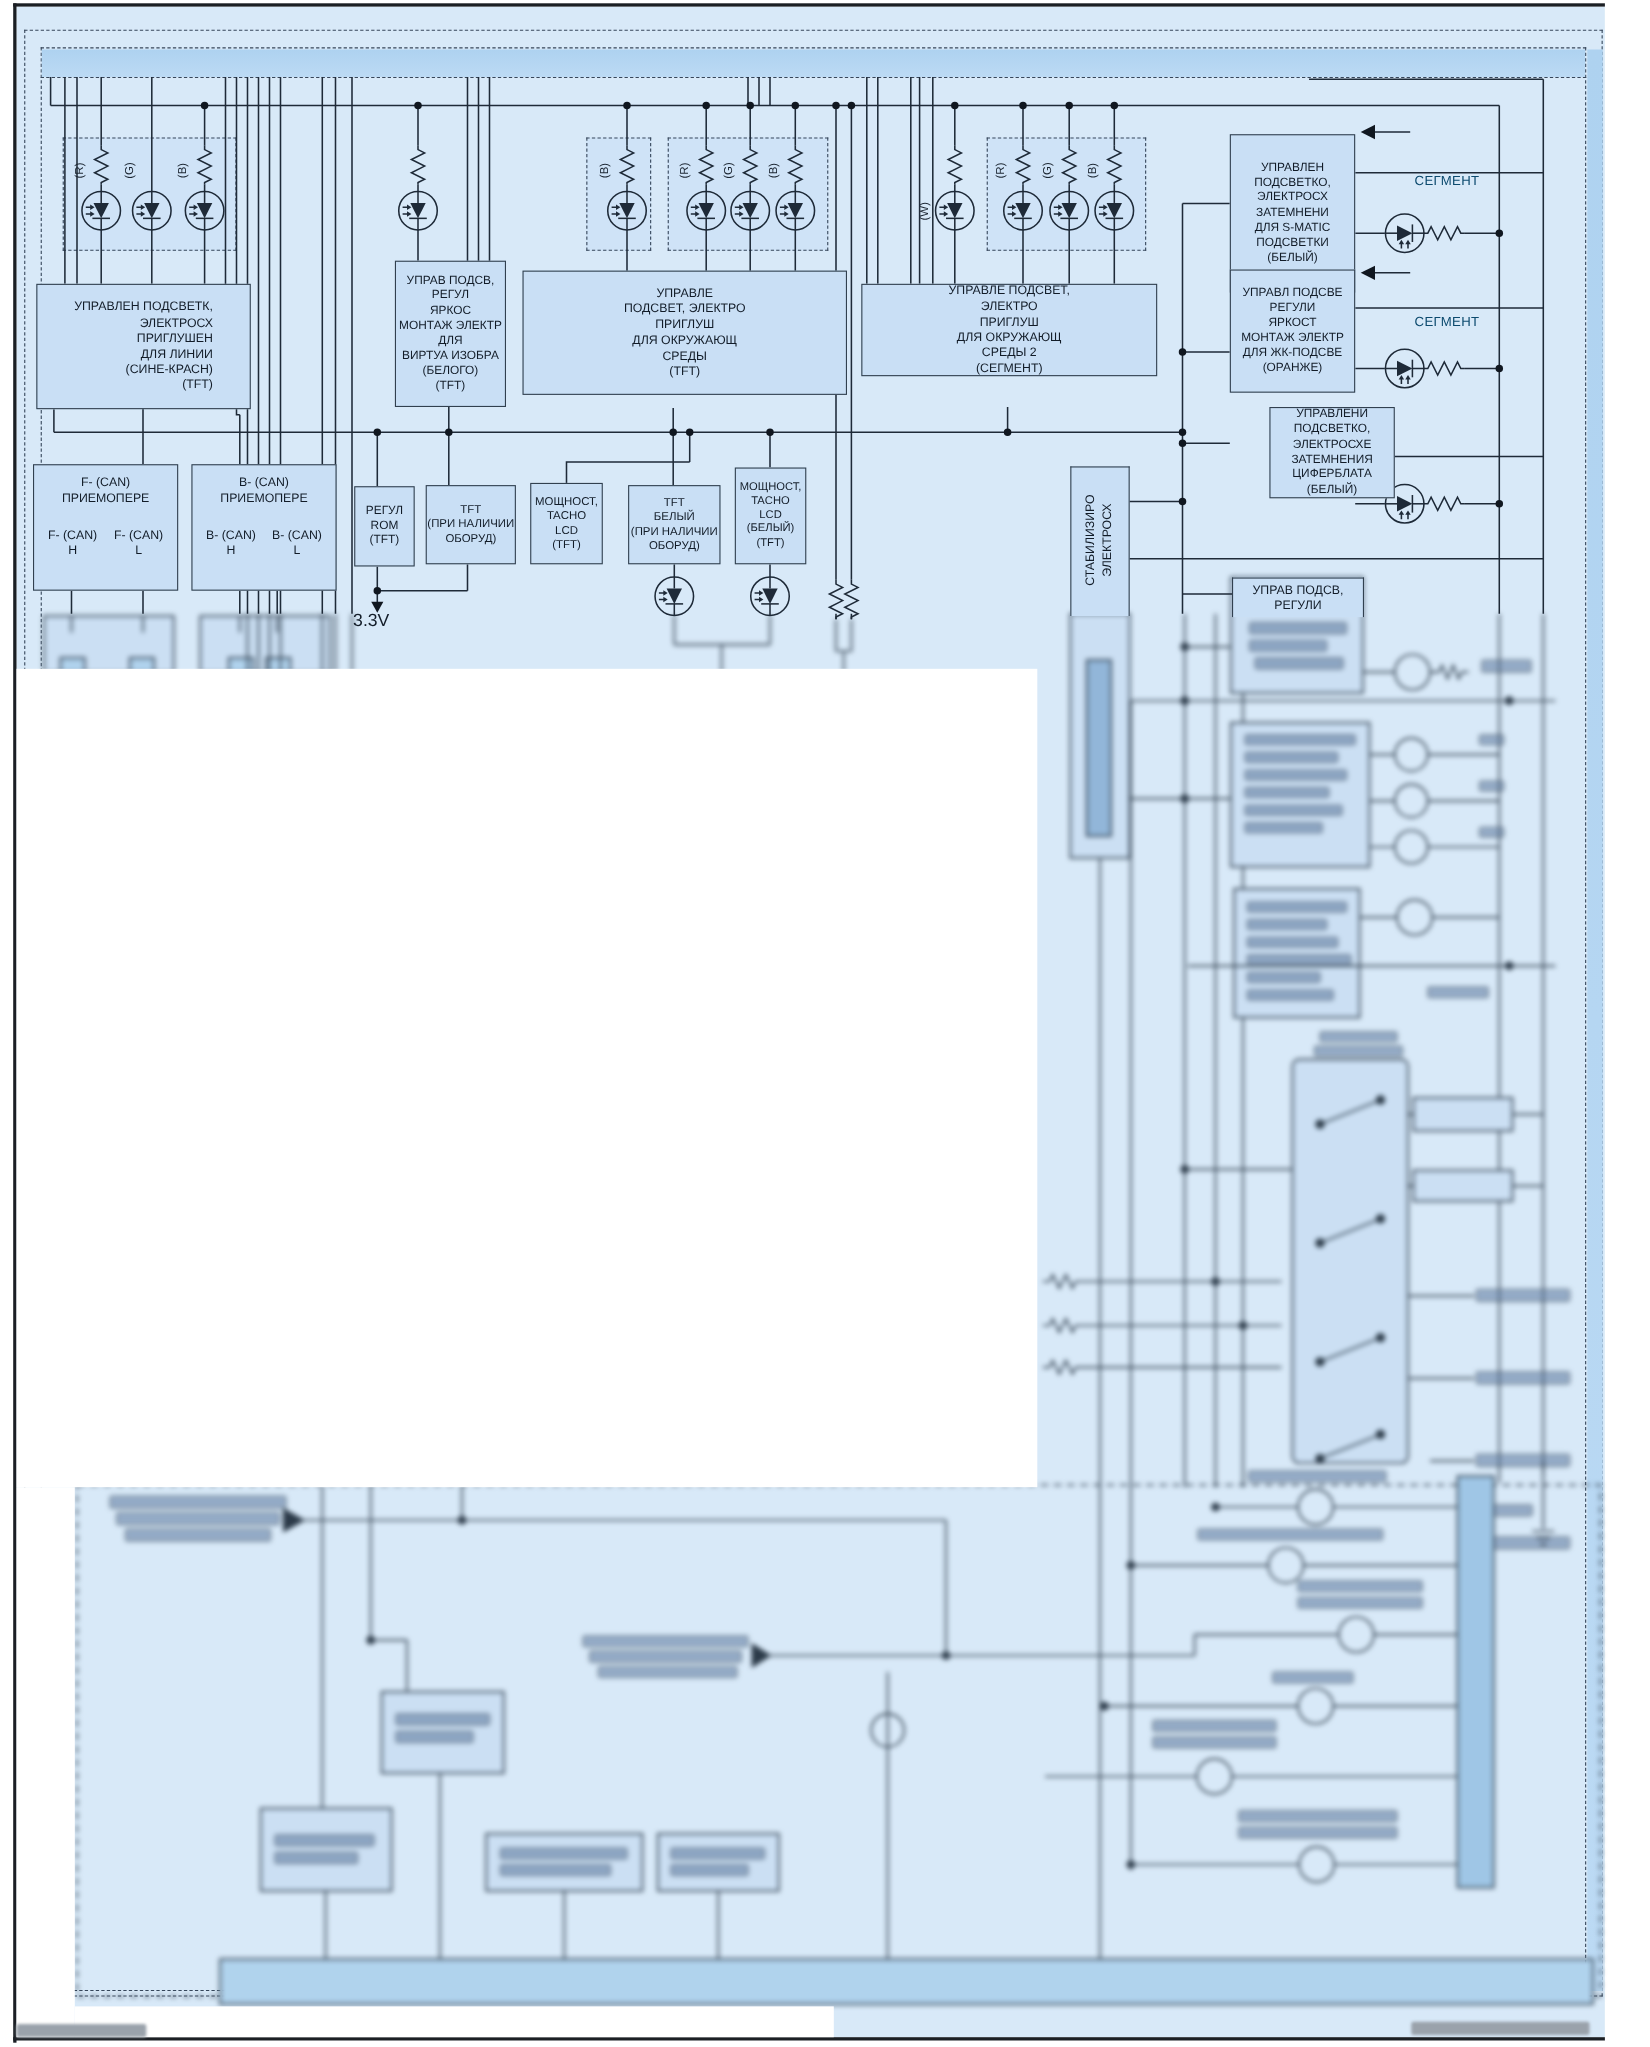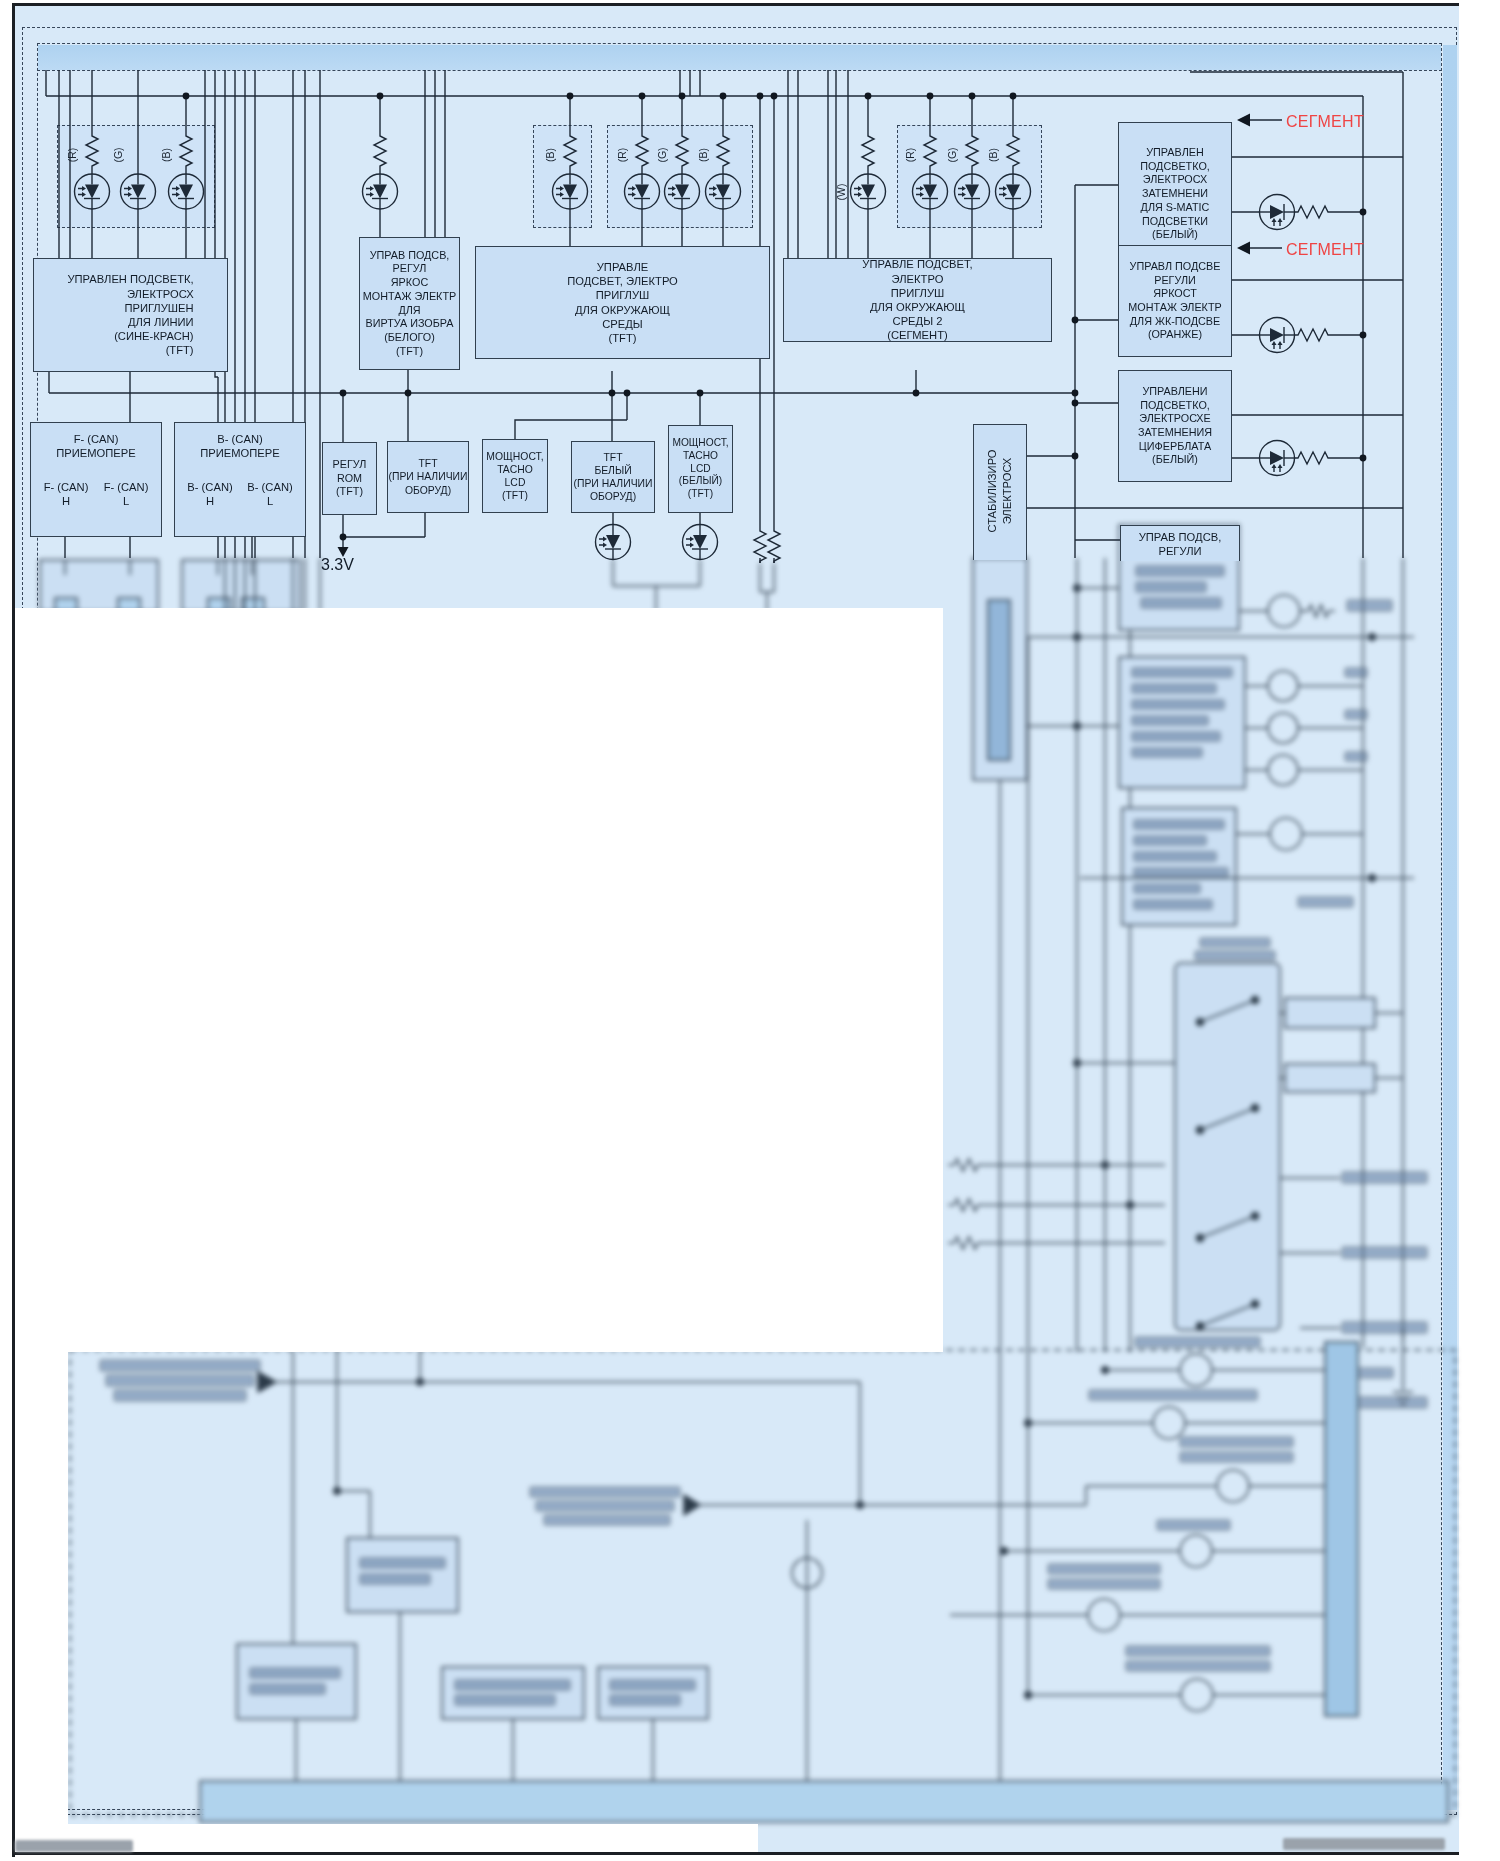--- a/index.html
+++ b/index.html
@@ -12,21 +12,21 @@
   .bandfill{position:absolute;background:linear-gradient(#aed2f0,#bcdaf4);}
   .dashedrect{position:absolute;border:1.6px dashed #36465a;box-sizing:border-box;}
   .dashline{position:absolute;border-top:1.6px dashed #36465a;height:0;}
   
   .box{position:absolute;background:#c9dff5;border:1.5px solid #31404f;box-sizing:border-box;
        display:flex;align-items:center;justify-content:center;text-align:center;
        white-space:pre-line;color:#121c28;font-size:11.2px;line-height:1.27;}
   .ledbox{position:absolute;background:#cfe3f7;border:1.6px dashed #36465a;box-sizing:border-box;}
   .led-label{position:absolute;width:44px;height:14px;font-size:10.5px;color:#1a2430;
              text-align:center;line-height:14px;transform:rotate(-90deg);}
-  .seg{position:absolute;font-size:16px;color:#ef4444;letter-spacing:.3px;}
+  .seg{position:absolute;font-size:12px;color:#0c4a6e;letter-spacing:.3px;margin-top:44px;}
   .small{position:absolute;font-size:16px;color:#121c28;text-align:left;}
   .can-title{position:absolute;top:9px;left:0;right:0;text-align:center;white-space:pre-line;}
   .pin{position:absolute;top:57px;width:62px;text-align:center;white-space:pre-line;}
   .vtext{position:absolute;display:flex;align-items:center;justify-content:center;
          text-align:center;white-space:pre-line;color:#121c28;font-size:11.2px;line-height:1.3;
          transform:rotate(-90deg);}
   .stab-sharp{position:absolute;left:973px;top:424px;width:54px;height:136px;background:#c9dff5;
               border:1.5px solid #31404f;border-bottom:none;box-sizing:border-box;}
   .hbox-sharp{position:absolute;left:1120px;top:525px;width:120px;height:36px;background:#c9dff5;
               border:1.5px solid #31404f;border-bottom:none;box-sizing:border-box;overflow:hidden;
@@ -426,21 +426,21 @@
 ПОДСВЕТКИ
 (БЕЛЫЙ)</div>
 
   <div class="box" style="left:1118px;top:245px;width:114px;height:112px;font-size:10.8px;">УПРАВЛ ПОДСВЕ
 РЕГУЛИ
 ЯРКОСТ
 МОНТАЖ ЭЛЕКТР
 ДЛЯ ЖК-ПОДСВЕ
 (ОРАНЖЕ)</div>
 
-  <div class="box" style="left:1118px;top:370px;width:114px;height:112px;font-size:10.8px;">УПРАВЛЕНИ
+  <div class="box" style="left:1154px;top:370px;width:114px;height:83px;font-size:10.8px;">УПРАВЛЕНИ
 ПОДСВЕТКО,
 ЭЛЕКТРОСХЕ
 ЗАТЕМНЕНИЯ
 ЦИФЕРБЛАТА
 (БЕЛЫЙ)</div>
 
   <div class="hbox-sharp">УПРАВ ПОДСВ,
 РЕГУЛИ</div>
 
   <div class="box" style="left:30px;top:422px;width:132px;height:115px;padding-left:37px;">

